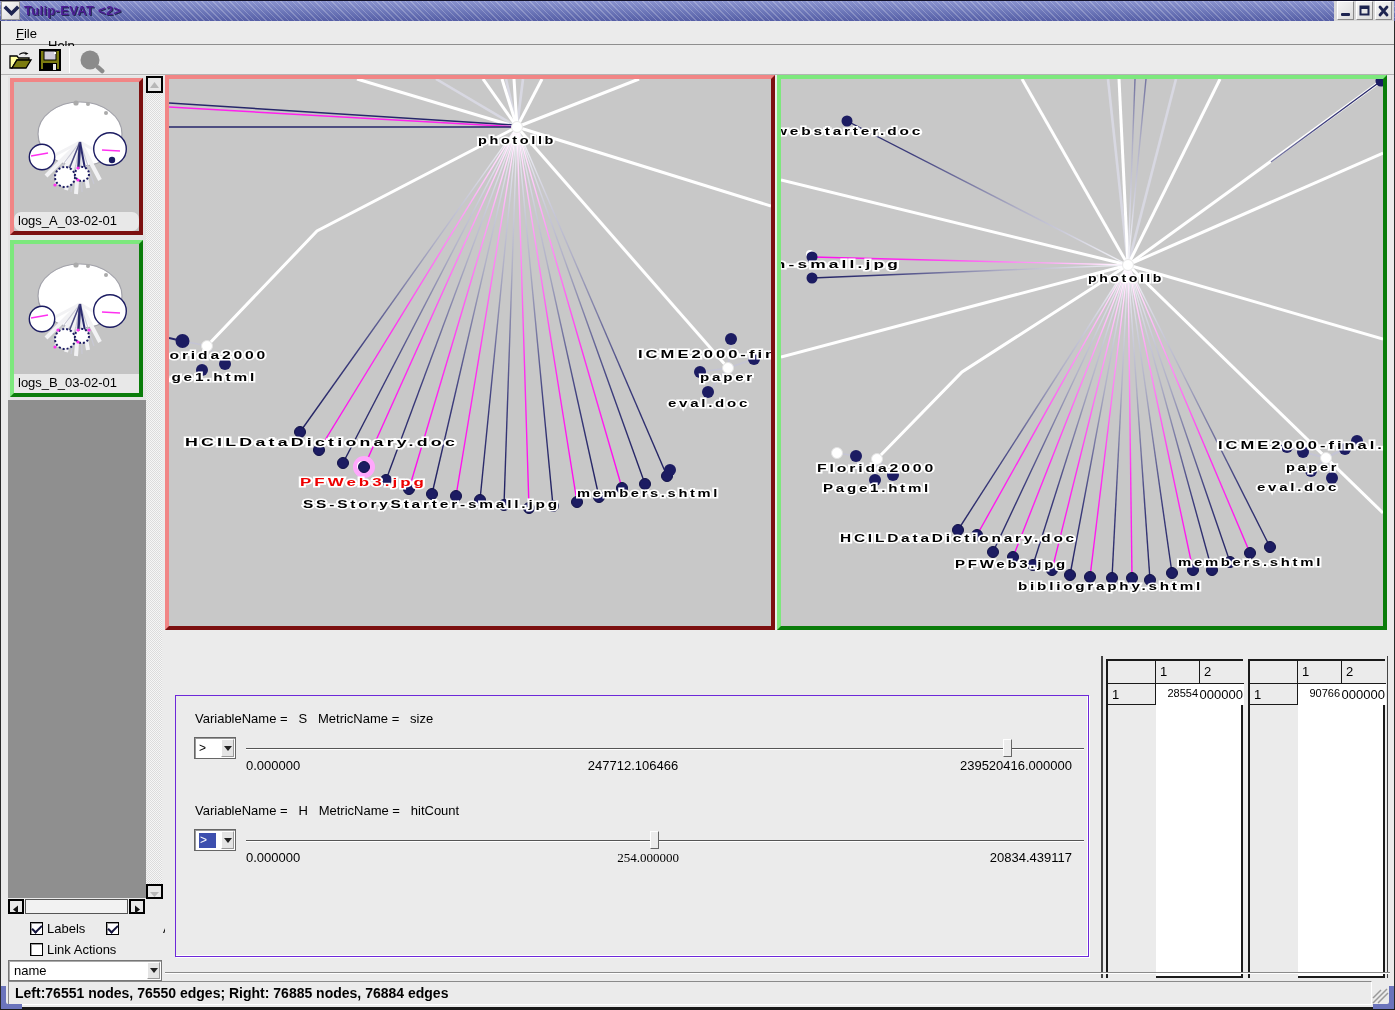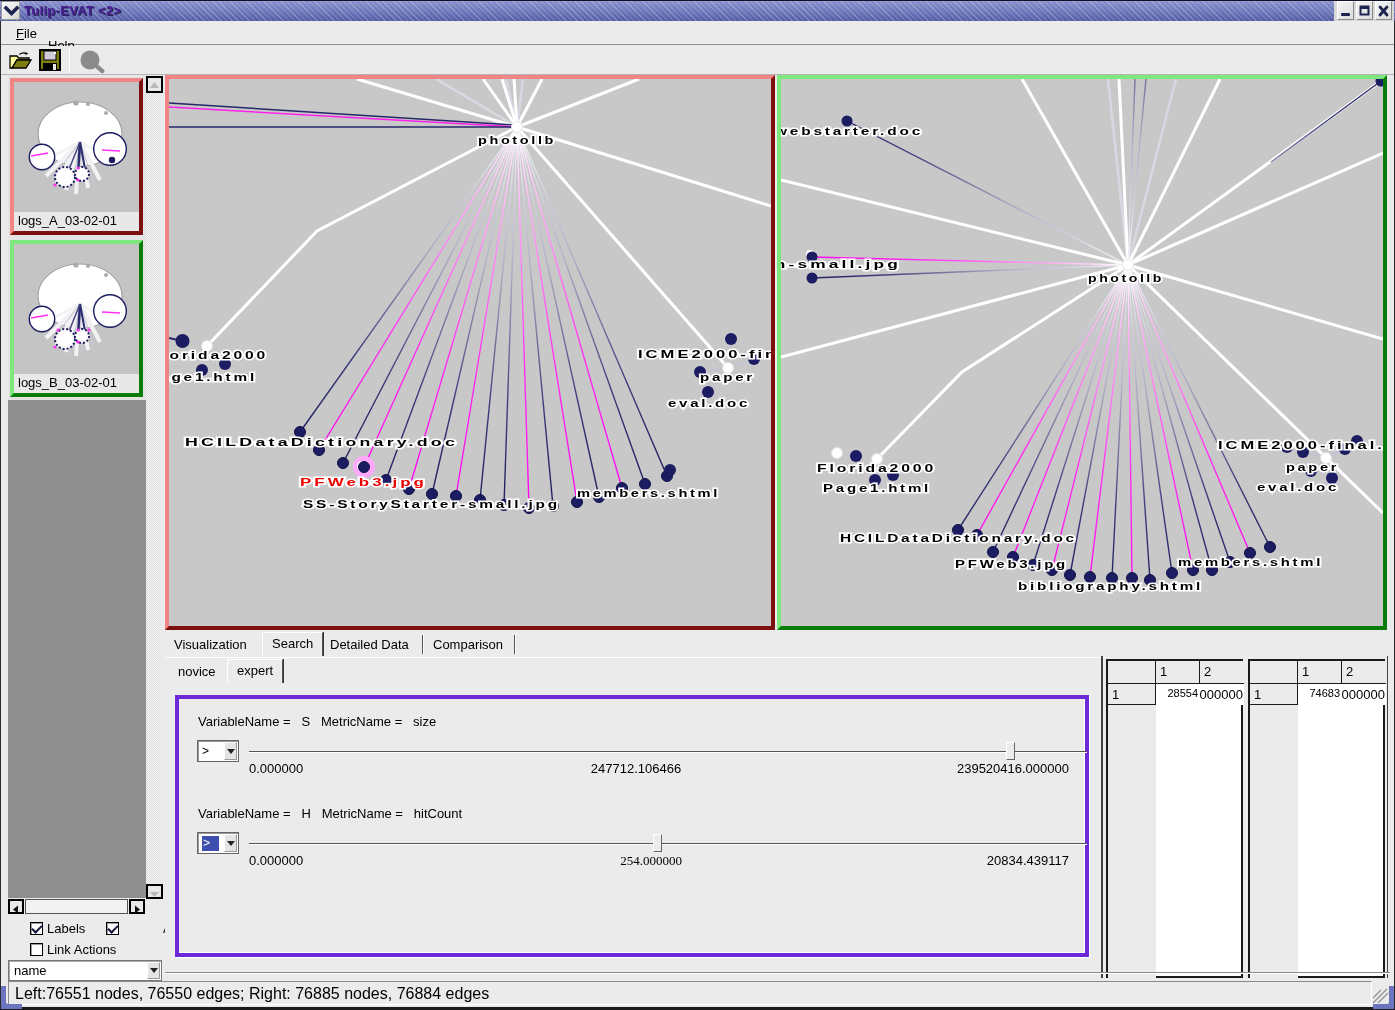--- a/index.html
+++ b/index.html
@@ -49,36 +49,36 @@
 #panelL { position:absolute; left:165px; top:75px; width:610px; height:555px; background:#c8c8c8; border-top:4px solid #f18585; border-left:4px solid #f18585; border-bottom:4px solid #7c1010; border-right:4px solid #7c1010; }
 #panelR { position:absolute; left:777px; top:75px; width:610px; height:555px; background:#c8c8c8; border-top:4px solid #7de87d; border-left:4px solid #7de87d; border-bottom:4px solid #0a7c0a; border-right:4px solid #0a7c0a; }
 #panelL svg, #panelR svg { position:absolute; left:0; top:0; }
 
 
 #tabzone { position:absolute; left:165px; top:632px; width:940px; height:346px; background:#ebebeb; }
 .tabrow { position:absolute; font-size:13px; }
 .tab { position:absolute; top:2px; height:22px; padding:3px 9px 0 9px; color:#000; }
 .tab.sel { top:0px; height:24px; background:#ebebeb; border:1px solid #555; border-bottom:none; border-top-color:#fff; border-left-color:#fff; box-shadow:1px 0 0 #333; }
 .tabdiv { position:absolute; top:3px; width:1px; height:19px; background:#555; box-shadow:1px 0 0 #fff; }
-#searchframe { position:absolute; left:10px; top:63px; width:914px; height:262px; border:4px solid #6d28d9; box-shadow:inset -1px -1px 0 #fff, 1px 1px 0 #fff; background:#ebebeb; font-size:13px; }
+#searchframe { position:absolute; left:10px; top:63px; width:914px; height:262px; border:1px solid #6d28d9; box-shadow:inset -1px -1px 0 #fff, 1px 1px 0 #fff; background:#ebebeb; font-size:13px; }
 .sld-track { position:absolute; height:1px; background:#555; box-shadow:0 1px 0 #fff; }
 .sld-handle { position:absolute; width:9px; height:18px; background:#ececec; border:1px solid #666; border-top-color:#fff; border-left-color:#fff; }
 .opcombo { position:absolute; width:42px; height:22px; background:#fff; border:1px solid #666; box-shadow:inset 1px 1px 0 #999; }
 .opcombo .t { position:absolute; left:4px; top:3px; font-size:12px; }
 .opcombo .b { position:absolute; right:1px; top:1px; width:13px; height:18px; background:#e4e4e4; border:1px solid #999; border-top-color:#fff; border-left-color:#fff; }
 .opcombo .b:before { content:""; position:absolute; left:2px; top:6px; border-left:4px solid transparent; border-right:4px solid transparent; border-top:5px solid #222; }
 
 
 .dtable { position:absolute; top:659px; background:#fff; border:2px solid #1a1a1a; }
 .dtable .cell { position:absolute; background:#ebebeb; border-right:1px solid #1a1a1a; border-bottom:1px solid #1a1a1a; font-size:13px; padding:3px 0 0 4px; }
 .dtable .vcell { background:#fff; font-size:11px; text-align:right; }
 .dtable .rh { position:absolute; background:#ebebeb; }
 
 
-#statusbar { position:absolute; left:8px; top:981px; width:1364px; height:24px; background:#ebebeb; border:1px solid #8a8a8a; border-bottom-color:#fff; border-right-color:#fff; font-size:16px; }
+#statusbar { position:absolute; left:8px; top:981px; width:1364px; height:24px; background:#ebebeb; border:1px solid #8a8a8a; border-bottom-color:#fff; border-right-color:#fff; font-size:14px;font-weight:bold; }
 #statusbar .txt { position:absolute; left:6px; top:3px; }
 
 
 text.gl { font-family:"Liberation Sans",sans-serif; font-weight:bold; font-size:11px; letter-spacing:2px; fill:#000; stroke:#fff; stroke-width:3px; paint-order:stroke; }
 text.glr { fill:#ee0000; }
 </style>
 </head>
 <body>
 <div id="frame"></div>
 
@@ -155,21 +155,21 @@
 <circle cx="98" cy="78" r="3.2" fill="#1c1c62"></circle>
 <circle cx="51" cy="95" r="10" fill="#ffffff" stroke="#1c1c62" stroke-width="2" stroke-dasharray="2 2"></circle>
 <circle cx="68" cy="92" r="7" fill="#ffffff" stroke="#1c1c62" stroke-width="2" stroke-dasharray="2 2"></circle>
 <circle cx="64" cy="86" r="1.6" fill="#ff30f0"></circle>
 <circle cx="64" cy="98" r="1.6" fill="#ff30f0"></circle>
 <circle cx="41" cy="103" r="1.6" fill="#ff30f0"></circle>
 <circle cx="62" cy="21" r="2.6" fill="#aaaaaa"></circle>
 <circle cx="74" cy="22" r="2" fill="#aaaaaa"></circle>
 <circle cx="92" cy="31" r="2" fill="#aaaaaa"></circle>
 </svg></div>
-  <div style="position:absolute; left:0; bottom:0; width:125px; height:19px; background:#e8e8e8; font-size:13px; padding:1px 0 0 4px;">logs_A_03-02-01</div>
+  <div style="position:absolute; left:0; bottom:0; width:125px; height:19px; background:#e8e8e8; font-size:13px; padding:1px 0 0 4px;border-radius:7px;">logs_A_03-02-01</div>
 </div>
 <div class="thumb" style="left:10px; top:240px; border-top:4px solid #7de87d; border-left:4px solid #7de87d; border-bottom:4px solid #0a7c0a; border-right:4px solid #0a7c0a; background:#c4c4c4;">
   <div style="position:absolute; left:0; top:0; width:125px; height:130px;"><svg width="125" height="130" viewBox="0 0 125 130">
 <rect width="125" height="130" fill="#c4c4c4"></rect>
 <ellipse cx="66" cy="52" rx="42" ry="32" fill="#ffffff" stroke="#a2a2aa" stroke-width="1.2"></ellipse>
 <line x1="66" y1="60" x2="32" y2="94" stroke="#f2f2f4" stroke-width="4"></line>
 <line x1="66" y1="60" x2="42" y2="102" stroke="#f2f2f4" stroke-width="4"></line>
 <line x1="66" y1="60" x2="52" y2="108" stroke="#f2f2f4" stroke-width="4"></line>
 <line x1="66" y1="60" x2="62" y2="112" stroke="#f2f2f4" stroke-width="4"></line>
 <line x1="66" y1="60" x2="74" y2="106" stroke="#f2f2f4" stroke-width="4"></line>
@@ -434,33 +434,20 @@
 <text class="gl" x="174" y="489" textLength="113" lengthAdjust="spacingAndGlyphs">PFWeb3.jpg</text>
 <text class="gl" x="237" y="511" textLength="185" lengthAdjust="spacingAndGlyphs">bibliography.shtml</text>
 <text class="gl" x="397" y="487" textLength="145" lengthAdjust="spacingAndGlyphs">members.shtml</text>
 <text class="gl" x="437" y="370" textLength="180" lengthAdjust="spacingAndGlyphs">ICME2000-final.d</text>
 <text class="gl" x="505" y="392" textLength="53" lengthAdjust="spacingAndGlyphs">paper</text>
 <text class="gl" x="476" y="412" textLength="82" lengthAdjust="spacingAndGlyphs">eval.doc</text>
 </svg>
   </div>
 
 <div id="tabzone">
-  <div class="tabrow" style="left:0; top:0; width:940px; height:26px; border-bottom:1px solid #fff;">
-    <span class="tab" style="left:0px;">Visualization</span>
-    <span class="tab sel" style="left:97px;">Search</span>
-    <span class="tab" style="left:156px;">Detailed Data</span>
-      <span class="tabdiv" style="left:257px;"></span>
-    <span class="tab" style="left:259px;">Comparison</span>
-      <span class="tabdiv" style="left:349px;"></span>
-  </div>
-  <div class="tabrow" style="left:4px; top:27px; width:930px; height:26px;">
-    <span class="tab" style="left:0px;">novice</span>
-      <span class="tabdiv" style="left:59px;"></span>
-    <span class="tab sel" style="left:58px;">expert</span>
-  </div>
   <div id="searchframe">
     <span class="abs" style="left:19px; top:15px;">VariableName =&nbsp;&nbsp;&nbsp;S&nbsp;&nbsp;&nbsp;MetricName =&nbsp;&nbsp;&nbsp;size</span>
     <div class="opcombo" style="left:18px; top:41px;">
         <span class="t">&gt;</span>
         <span class="b"></span>
       </div>
     <div class="sld-track" style="left:70px; top:52px; width:838px;"></div>
     <div class="sld-handle" style="left:827px; top:43px;"></div>
     <span class="abs" style="left:70px; top:62px;">0.000000</span>
     <span class="abs" style="left:367px; top:62px; width:180px; text-align:center;">247712.106466</span>
@@ -488,21 +475,21 @@
   <div class="abs" style="left:92px; top:23px; width:44px; height:21px; background:#fff; overflow:hidden;">
       <span class="abs" style="right:1px; top:3px; font-size:13px; white-space:nowrap;">0.000000</span>
     </div>
   <div class="rh" style="left:0; top:44px; width:48px; height:275px;"></div>
 </div>
 <div class="dtable" style="left:1248px; width:137px; height:319px;">
   <div class="cell" style="left:0; top:0; width:48px; height:23px;"></div>
   <div class="cell" style="left:48px; top:0; width:44px; height:23px;">1</div>
   <div class="cell" style="left:92px; top:0; width:44px; height:23px; border-right:none;">2</div>
   <div class="cell" style="left:0; top:23px; width:48px; height:21px;">1</div>
-  <div class="vcell abs" style="left:48px; top:23px; width:43px; height:21px; padding:3px 1px 0 0;">74683</div>
+  <div class="vcell abs" style="left:48px; top:23px; width:43px; height:21px; padding:3px 1px 0 0;">90766</div>
   <div class="abs" style="left:92px; top:23px; width:44px; height:21px; background:#fff; overflow:hidden;">
       <span class="abs" style="right:1px; top:3px; font-size:13px; white-space:nowrap;">0.000000</span>
     </div>
   <div class="rh" style="left:0; top:44px; width:48px; height:275px;"></div>
 </div>
 
 <div style="position:absolute; left:1387px; top:656px; width:1px; height:322px; background:#444;"></div>
 <div style="position:absolute; left:165px; top:972px; width:1225px; height:1px; background:#8a8a8a; box-shadow:0 1px 0 #fff;"></div>
 
 <div id="statusbar">

